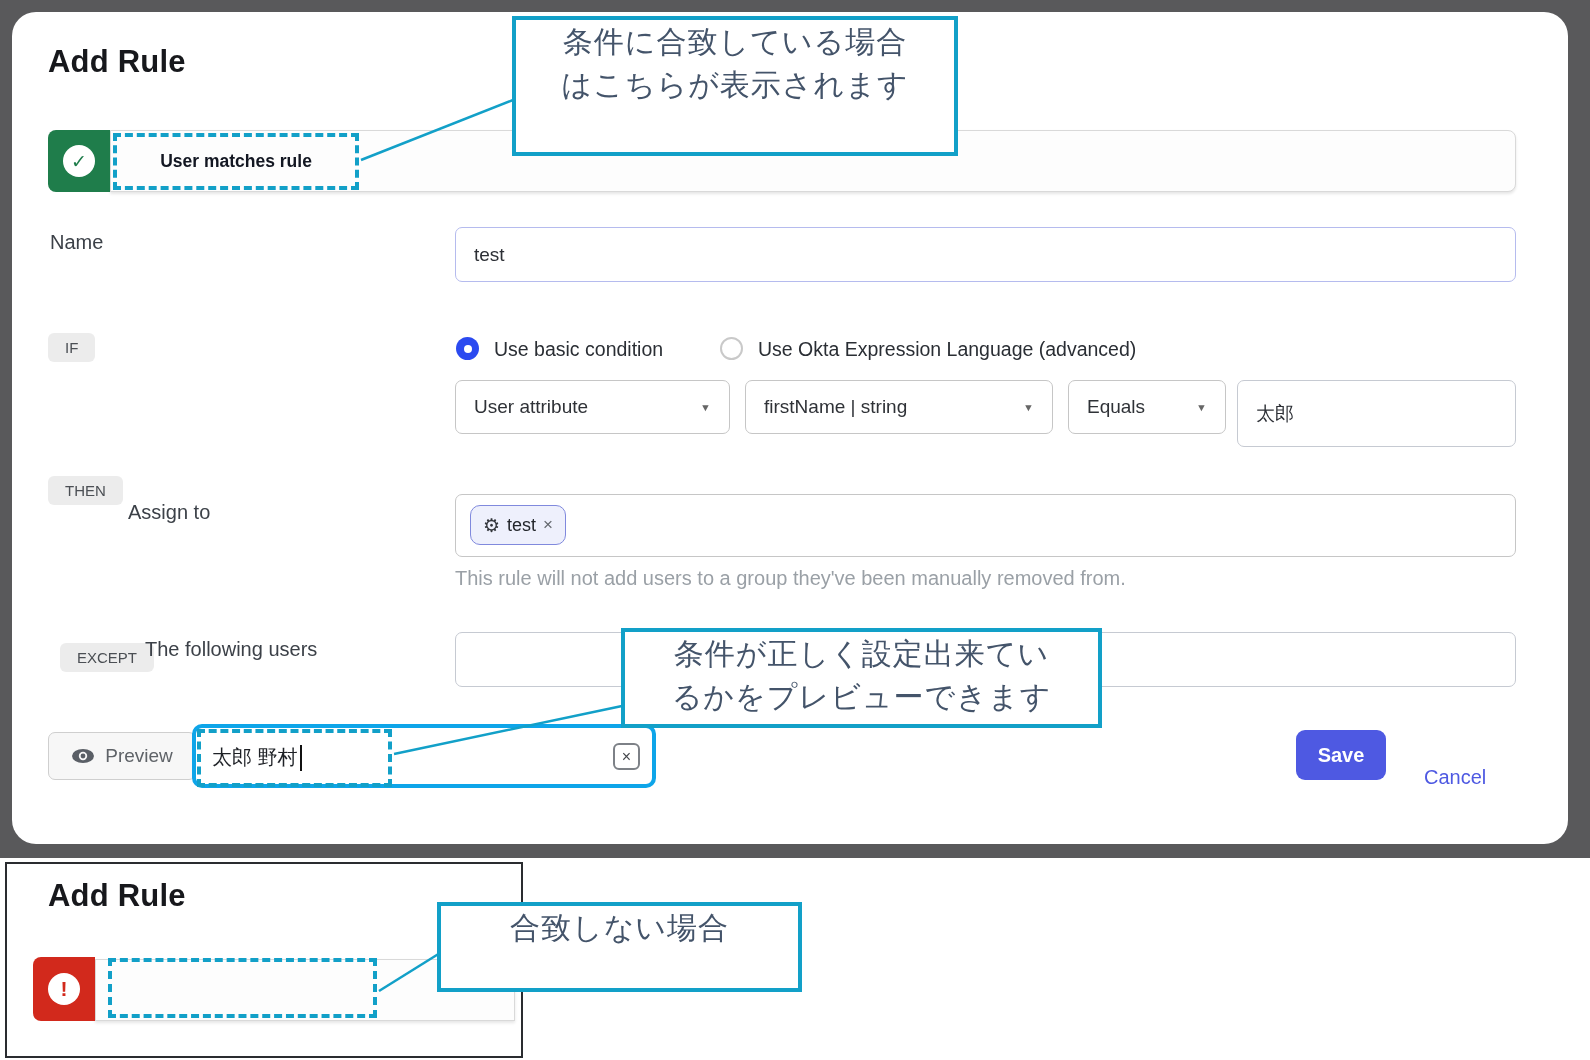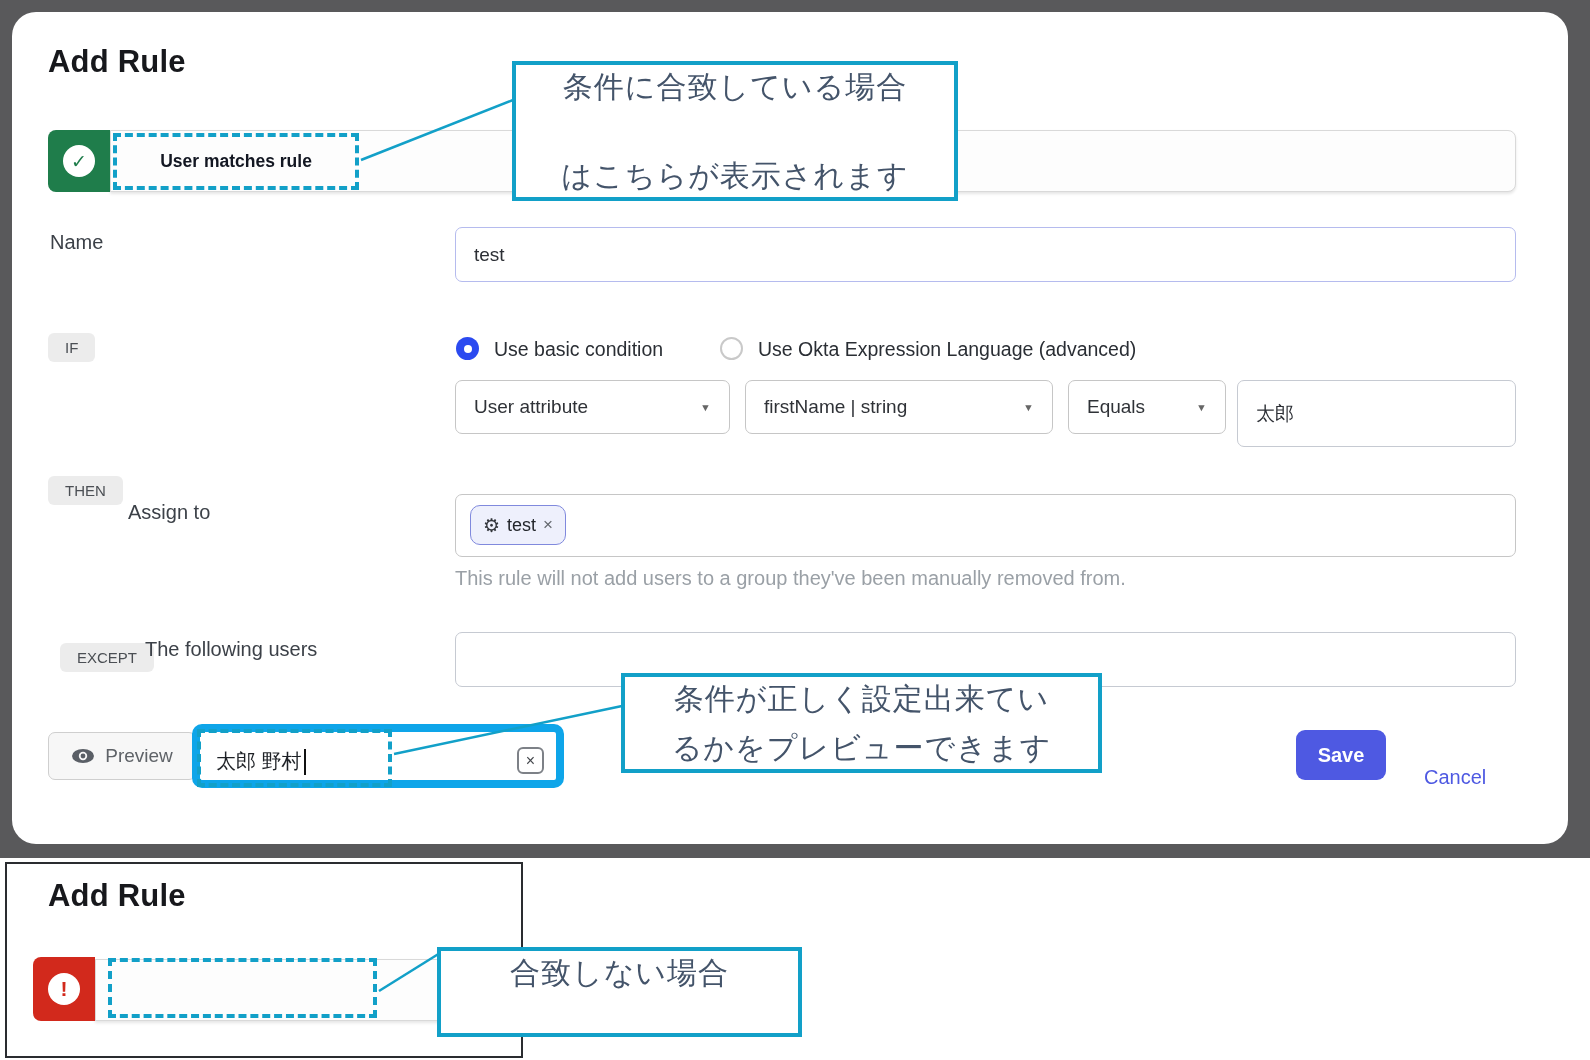--- a/index.html
+++ b/index.html
@@ -49,24 +49,23 @@
     position:absolute; font-weight:700; font-size:17.5px; color:#131722;
     display:flex; align-items:center; justify-content:center; text-align:center;
   }
   .dashed-box {
     position:absolute; border:4px dashed var(--accent-cyan,#12a0c8);
     background:transparent; z-index:4;
   }
   
   .callout {
     position:absolute; background:#fff; border:4px solid var(--accent-cyan,#12a0c8);
-    z-index:6; display:flex; flex-direction:column; align-items:center; justify-content:space-between;
+    z-index:6; display:flex; flex-direction:column; align-items:center; justify-content:flex-start;
     color:var(--callout-text,#44546a); font-size:30px; line-height:43px; letter-spacing:1px;
     text-align:center;
-    margin-top:45px;
   }
   #leader-lines { position:absolute; left:0; top:0; z-index:5; pointer-events:none; }
   
   .form-label { position:absolute; font-size:20px; color:#3c4148; }
   .badge {
     position:absolute; background:#ececec; color:#4b4f54; font-size:15px;
     padding:6px 17px; border-radius:6px; font-weight:400;
   }
   .text-input {
     position:absolute; border:1.5px solid #c6cad2; border-radius:7px; background:#fff;
@@ -101,22 +100,22 @@
   .chip .chip-x { font-size:17px; color:#64686e; cursor:pointer; }
   .helper { position:absolute; font-size:20px; color:#9aa0a6; }
   
   .preview-btn {
     position:absolute; left:48px; top:732px; width:148px; height:48px;
     background:#f7f7f7; border:1px solid #cfcfcf; border-radius:7px;
     display:flex; align-items:center; justify-content:center; gap:10px;
     font-size:19px; color:#5f6368; cursor:pointer;
   }
   .preview-wrap {
-    position:absolute; left:192px; top:724px; width:372px; height:64px;
-    background:#fff; border:8px solid #0ea5e9; border-radius:10px; z-index:2;
+    position:absolute; left:192px; top:724px; width:464px; height:64px;
+    background:#fff; border:4px solid #0ea5e9; border-radius:10px; z-index:2;
   }
   .preview-text {
     position:absolute; left:16px; top:16px; font-size:20px; color:#1e2126; display:flex; align-items:center;
   }
   .caret { display:inline-block; width:2px; height:26px; background:#111; margin-left:2px; }
   .clear-btn {
     position:absolute; right:12px; top:15px; width:27px; height:27px;
     border:2px solid #7d8187; border-radius:6px; background:#fff;
     display:flex; align-items:center; justify-content:center;
     font-size:16px; color:#44474c; cursor:pointer;

